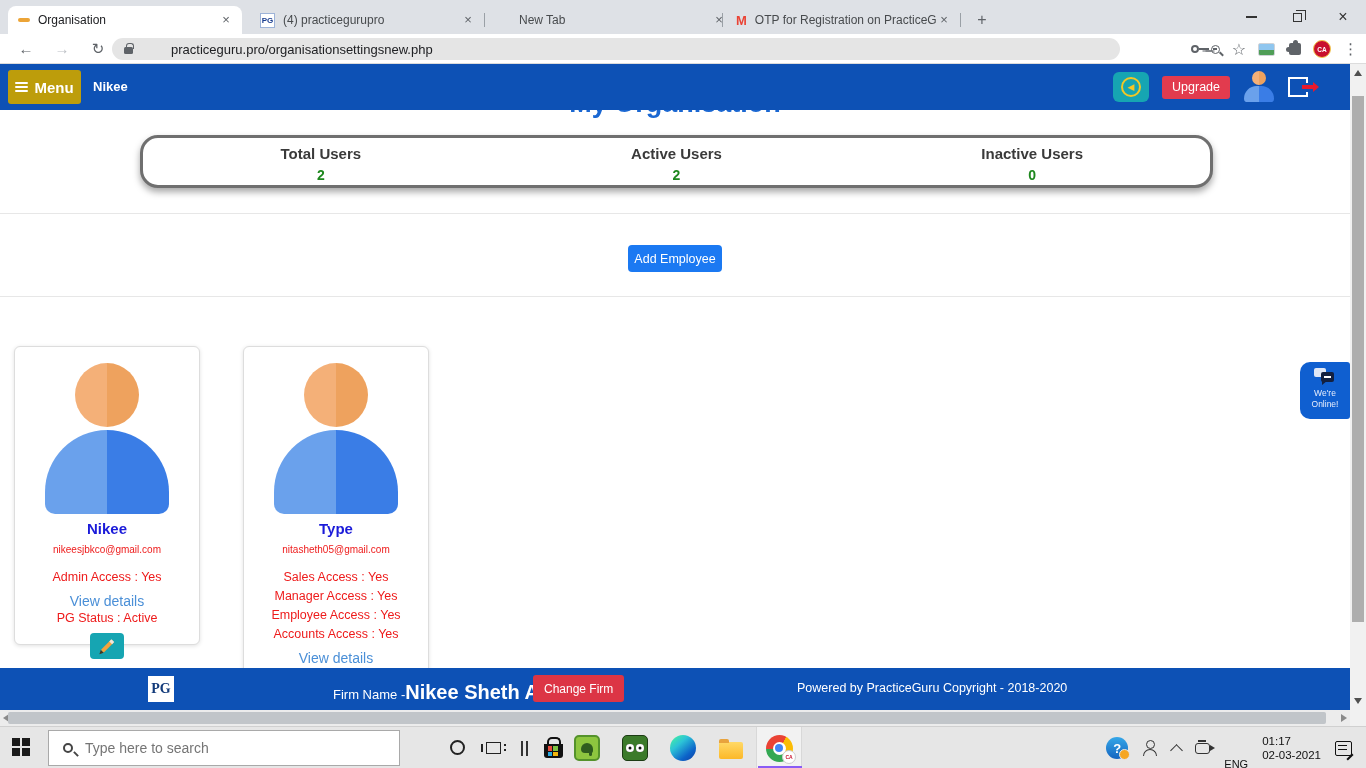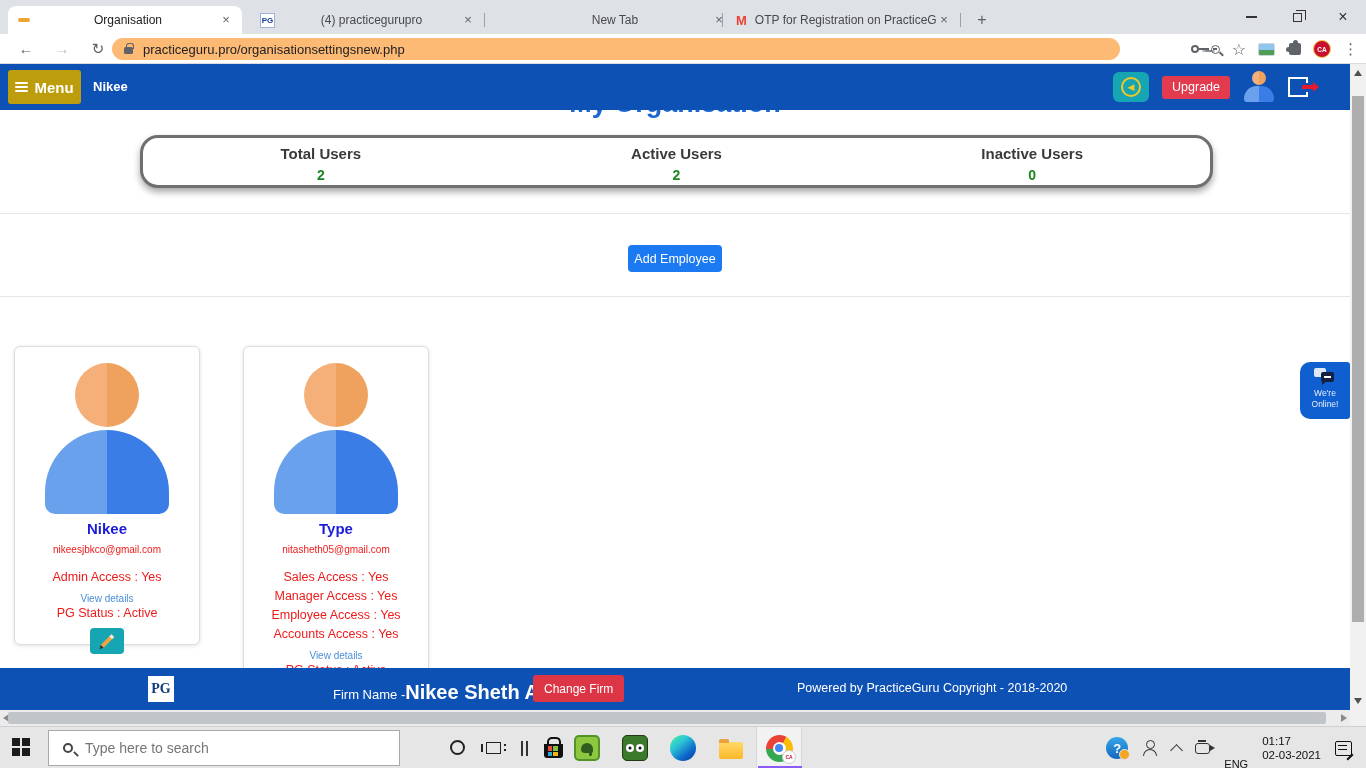--- a/index.html
+++ b/index.html
@@ -4,39 +4,39 @@
 <style>
   * { margin:0; padding:0; box-sizing:border-box; }
   html,body { width:1366px; height:768px; overflow:hidden; }
   body { font-family:"Liberation Sans", sans-serif; background:#fff; }
   .screen { position:relative; width:1366px; height:768px; overflow:hidden; background:#dee1e6; }
 
   
   .tabstrip { position:absolute; left:0; top:0; width:1366px; height:34px; background:#dee1e6; }
   .tab { position:absolute; top:6px; height:28px; display:flex; align-items:center; padding:0 8px 0 10px; width:234px; font-size:12px; color:#474a4d; }
   .tab.active { background:#fff; border-radius:8px 8px 0 0; color:#202124; }
-  .tab .title { flex:1; overflow:hidden; white-space:nowrap; margin-left:8px;text-align:center; }
+  .tab .title { flex:1; overflow:hidden; white-space:nowrap; margin-left:8px; }
   .tab .close { width:16px; height:16px; line-height:15px; text-align:center; border-radius:50%; font-size:13px; color:#5f6368; }
   .tabsep { position:absolute; top:13px; width:1px; height:14px; background:#9aa0a6; }
   .fav-dash { width:12px; height:4px; border-radius:2px; background:#eca437; }
   .fav-pg { width:15px; height:15px; background:#fff; border:1px solid #9db3d8; font-size:8px; font-weight:bold; color:#1a3d8f; display:flex; align-items:center; justify-content:center; }
   .fav-gmail { font-size:13px; font-weight:bold; color:#ea4335; }
   .newtab-btn { position:absolute; left:972px; top:10px; width:20px; height:20px; font-size:16px; color:#5f6368; text-align:center; line-height:19px; }
   .wincontrols { position:absolute; right:0; top:0; height:34px; display:flex; }
   .winbtn { width:46px; height:34px; display:flex; align-items:center; justify-content:center; color:#333; }
   .ic-min { width:11px; height:1.5px; background:#333; }
   .ic-restore { width:9px; height:9px; border:1.2px solid #333; position:relative; background:#dee1e6; }
   .ic-restore:before { content:''; position:absolute; left:2px; top:-4px; width:9px; height:9px; border:1.2px solid #333; border-left:none; border-bottom:none; }
   .ic-close { font-size:16px; color:#333; }
 
   
   .addressbar { position:absolute; left:0; top:34px; width:1366px; height:30px; background:#fff; border-bottom:1px solid #dcdcdc; display:flex; align-items:center; }
   .navic { font-size:15px; color:#5f6368; margin-left:16px; width:20px; text-align:center; }
   .navic.disabled { color:#bdc1c6; }
-  .omnibox { position:absolute; left:112px; top:4px; width:1008px; height:22px; background:#fdba74; border-radius:12px; display:flex; align-items:center; padding:7px 12px; }
+  .omnibox { position:absolute; left:112px; top:4px; width:1008px; height:22px; background:#e5e5e5; border-radius:12px; display:flex; align-items:center; padding:7px 12px;gap:28px; }
   .lock { width:9px; height:7px; background:#5f6368; border-radius:1.5px; position:relative; margin-top:3px; }
   .lock:before { content:''; position:absolute; top:-4px; left:1.5px; width:6px; height:5px; border:1.5px solid #5f6368; border-bottom:none; border-radius:3px 3px 0 0; }
   .urltext { margin-left:10px; font-size:13px; color:#202124; }
   .abar-right { position:absolute; right:8px; top:0; height:30px; display:flex; align-items:center; gap:12px; }
   .key-ic { width:8px; height:8px; border:2px solid #5f6368; border-radius:50%; position:relative; }
   .key-ic:after { content:''; position:absolute; left:6px; top:1px; width:10px; height:2px; background:#5f6368; box-shadow:6px 2px 0 -0.5px #5f6368, 3px 2px 0 -0.5px #5f6368; }
   .zoomout-ic { width:9px; height:9px; border:1.8px solid #5f6368; border-radius:50%; position:relative; }
   .zoomout-ic:before { content:''; position:absolute; left:1px; top:2.5px; width:4px; height:1.5px; background:#5f6368; }
   .zoomout-ic:after { content:''; position:absolute; left:7px; top:7px; width:5px; height:1.8px; background:#5f6368; transform:rotate(45deg); }
   .star-ic { font-size:16px; color:#5f6368; }
@@ -75,21 +75,21 @@
   .divider { position:absolute; left:0; width:1350px; height:1px; background:#e7e7e7; }
   .add-emp-btn { position:absolute; left:628px; top:181px; width:94px; height:27px; background:#1b79f2; color:#fff; border:none; border-radius:4px; font-size:12.5px; font-family:"Liberation Sans",sans-serif; }
 
   .emp-card { position:absolute; width:186px; background:#fff; border:1px solid #ddd; border-radius:6px; box-shadow:0 1px 4px rgba(0,0,0,0.12); text-align:center; }
   .avatar { margin:16px auto 0; width:124px; }
   .avatar .head { width:64px; height:64px; border-radius:50%; margin:0 auto; background:linear-gradient(90deg,#f4b078 50%,#eea25e 50%); }
   .avatar .body { width:124px; height:84px; margin-top:3px; border-radius:62px 62px 10px 10px; background:linear-gradient(90deg,#6aa1ec 50%,#3a7de6 50%); }
   .emp-name { font-size:15px; font-weight:bold; color:#1b1bd9; margin-top:6px; }
   .emp-email { font-size:10px; color:#ee1b1b; margin-top:7px; }
   .emp-access { font-size:12.5px; color:#ee1b1b; line-height:19px; margin-top:13px; }
-  .emp-view { font-size:10px; color:#4a8fd7; margin-top:6px; }
+  .emp-view { font-size:14px; color:#4a8fd7; margin-top:6px; }
   .emp-status { font-size:12.5px; color:#ee1b1b; margin-top:2px; }
   .edit-btn { width:34px; height:26px; background:#16a5b2; border:none; border-radius:4px; margin-top:8px; display:inline-flex; align-items:center; justify-content:center; }
   .pencil { width:15px; height:4px; background:#f2a33c; border-radius:1px; transform:rotate(-45deg); position:relative; }
   .pencil:before { content:''; position:absolute; left:-4px; top:0; border-top:2px solid transparent; border-bottom:2px solid transparent; border-right:4px solid #433522; }
   .pencil:after { content:''; position:absolute; right:0; top:0; width:3px; height:4px; background:#efe7e0; }
 
   .chat-widget { position:absolute; left:1300px; top:298px; width:50px; height:57px; background:#0f5fd0; border-radius:10px 3px 3px 10px; z-index:4; text-align:center; padding-top:6px; }
   .chat-ic { position:relative; width:22px; height:16px; margin:0 auto; }
   .chat-ic .b1 { position:absolute; left:0; top:0; width:12px; height:9px; background:#dfe7f5; border-radius:2px; }
   .chat-ic .b2 { position:absolute; left:7px; top:4px; width:13px; height:10px; background:#13203f; border-radius:2px; }

